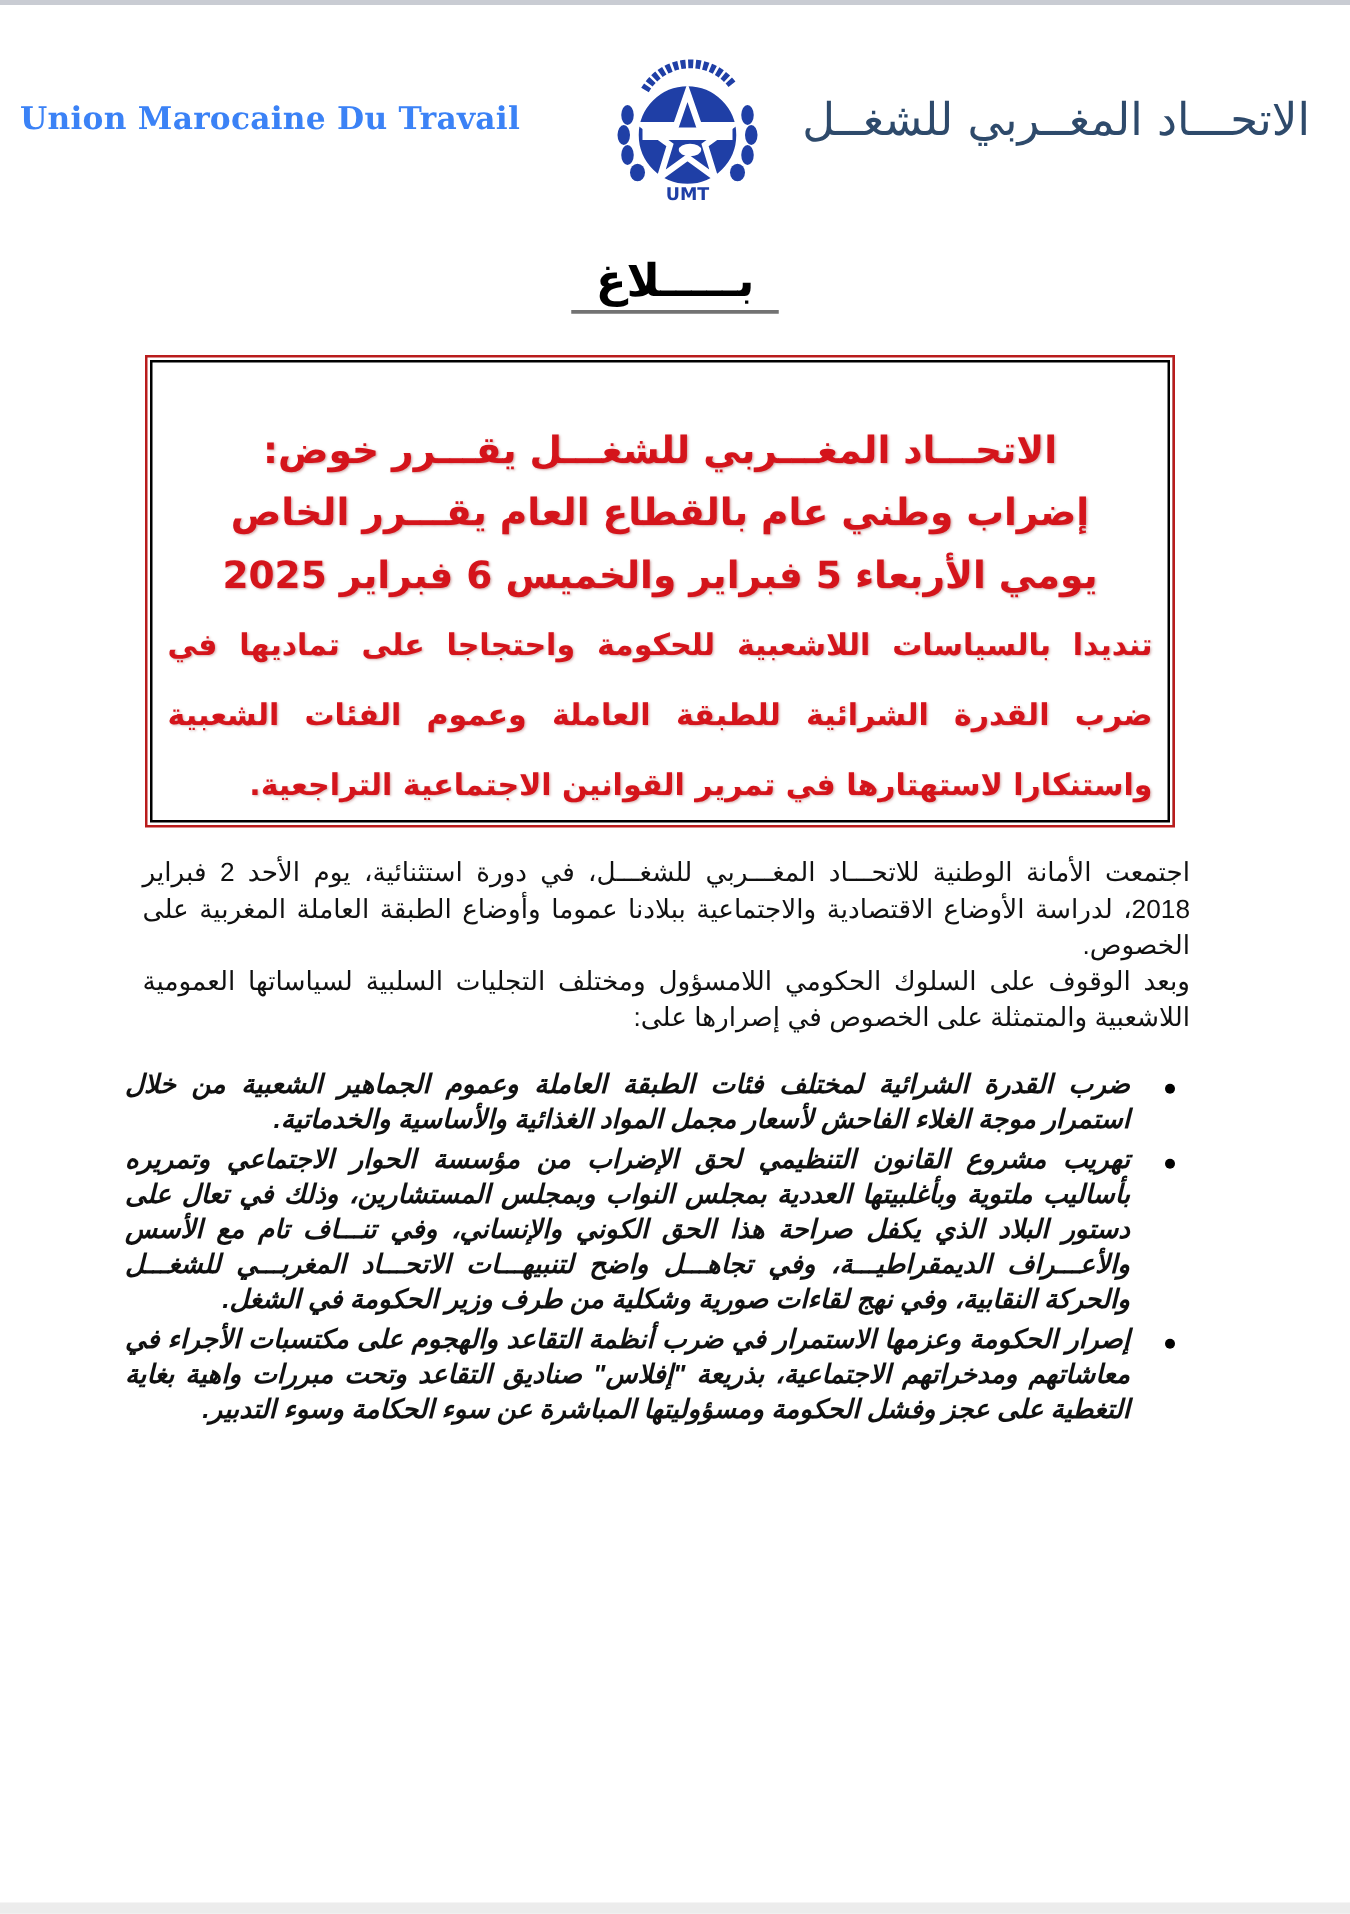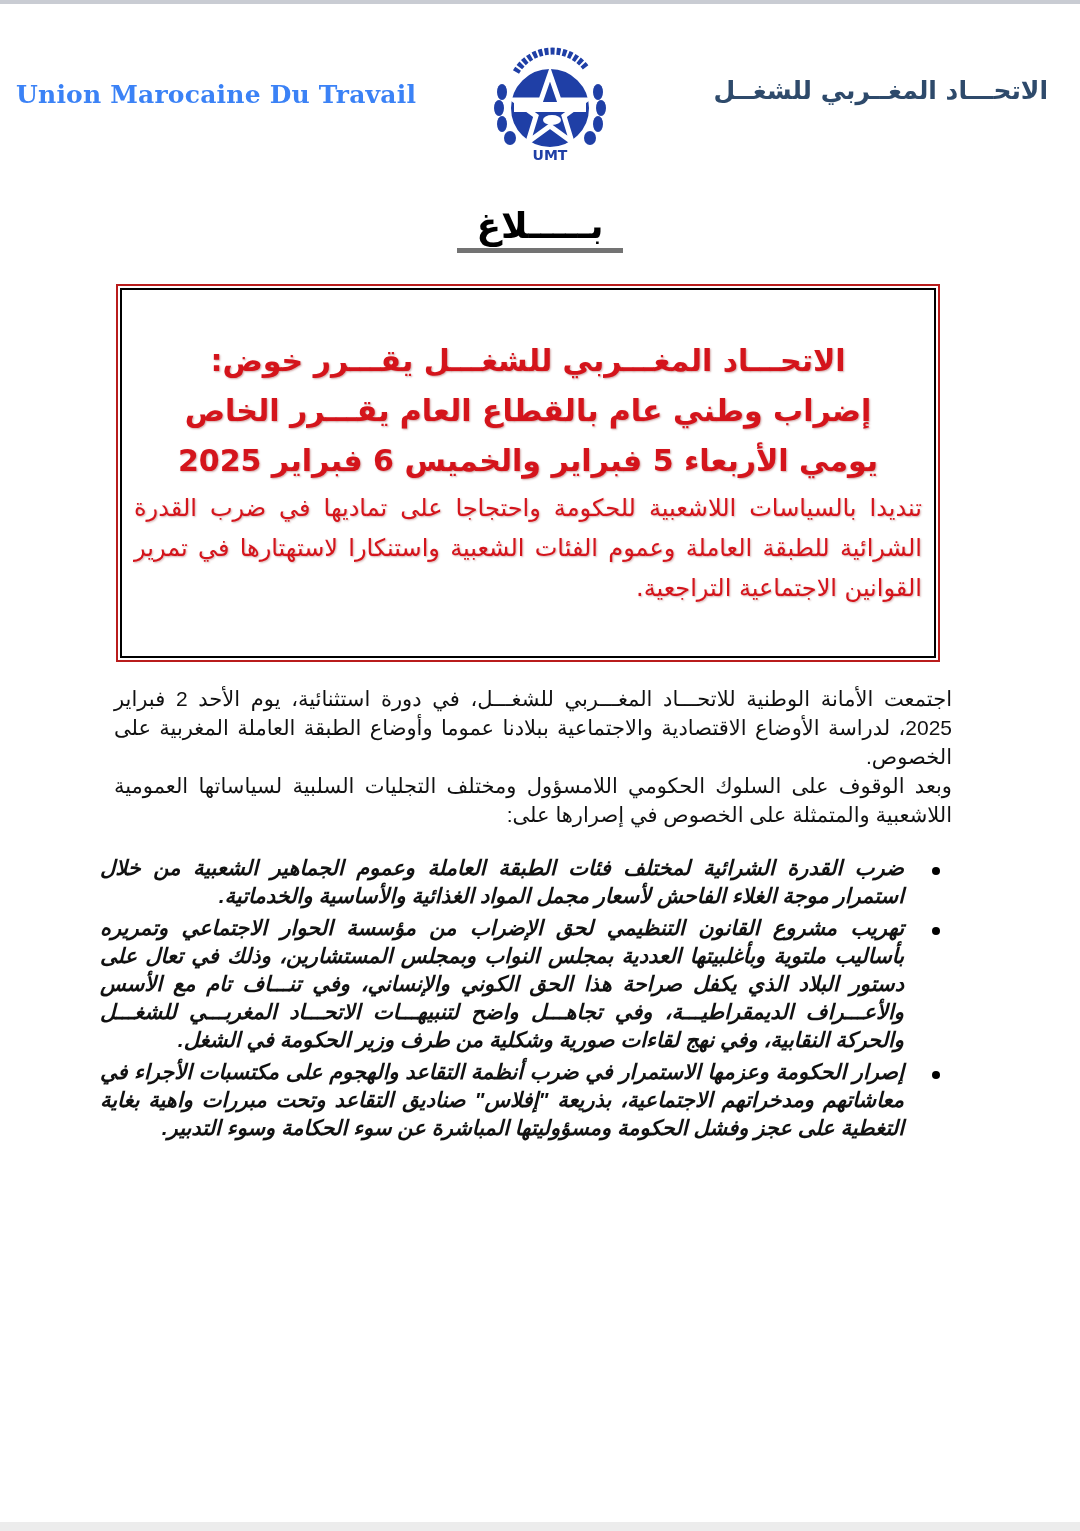--- a/index.html
+++ b/index.html
@@ -10,44 +10,44 @@
   .topbar { position: absolute; left: 0; top: 0; width: 1080px; height: 4px; background: #c9ccd3; }
   .bottombar { position: absolute; left: 0; top: 1522px; width: 1080px; height: 9px; background: #ececec; }
 
   .header-latin {
     position: absolute; left: 16px; top: 80px; width: 420px;
     font-family: "DejaVu Serif", serif; font-weight: bold; font-size: 25px;
     color: #3b82f6; letter-spacing: 0.2px; white-space: nowrap;
   }
   .header-arabic {
     position: absolute; right: 32px; top: 76px; width: 400px; text-align: right; direction: rtl;
-    font-family: "DejaVu Sans", sans-serif; font-weight: bold; font-size: 25px;
+    font-family: "DejaVu Sans", sans-serif; font-weight: normal; font-size: 36px;
     color: #2e4a6b; white-space: nowrap;
   }
   .logo { position: absolute; left: 488px; top: 42px; width: 124px; height: 122px; text-align: center; }
 
   .doc-title {
     position: absolute; left: 440px; top: 205px; width: 200px; text-align: center; direction: rtl;
     font-family: "DejaVu Sans", sans-serif; font-weight: bold; font-size: 36px; color: #000;
   }
-  .doc-title span { border-bottom: 5px solid #737373; padding: 0 20px 2px; }
+  .doc-title span { border-bottom: 3px solid #737373; padding: 0 20px 2px; }
 
   .announce-box {
     position: absolute; left: 116px; top: 284px; width: 820px; height: 374px;
     border: 2px solid #b91c1c; box-shadow: inset 0 0 0 2px #fff, inset 0 0 0 4px #000;
   }
   .announce-inner { position: absolute; left: 10px; right: 10px; top: 50px; direction: rtl; text-align: center; }
   .headline {
     font-family: "DejaVu Sans", sans-serif; font-weight: bold; color: #d4141b;
     font-size: 30px; line-height: 50px; text-shadow: 1px 1px 2px rgba(120,0,0,0.35);
     white-space: nowrap;
   }
   .sub {
-    font-family: "DejaVu Sans", sans-serif; font-weight: normal; color: #d4141b;
-    font-size: 24px; line-height: 40px; text-align: justify; text-align-last: right;
+    font-family: "DejaVu Sans", sans-serif; font-weight: bold; color: #d4141b;
+    font-size: 24px; line-height: 56px; text-align: justify; text-align-last: right;
     padding: 0 6px; margin-top: 2px; text-shadow: 1px 1px 2px rgba(120,0,0,0.3);
   }
 
   .body-text {
     position: absolute; left: 114px; width: 838px; direction: rtl;
     font-family: "Liberation Sans", sans-serif; color: #111;
   }
   .intro { top: 684px; font-size: 21px; line-height: 29px; text-align: justify; }
   .intro p { margin: 0; }
 
@@ -103,21 +103,21 @@
 <div class="announce-box">
   <div class="announce-inner">
     <div class="headline">الاتحـــاد المغـــربي للشغـــل يقـــرر خوض:</div>
     <div class="headline">إضراب وطني عام بالقطاع العام يقـــرر الخاص</div>
     <div class="headline">يومي الأربعاء 5 فبراير والخميس 6 فبراير 2025</div>
     <div class="sub">تنديدا بالسياسات اللاشعبية للحكومة واحتجاجا على تماديها في ضرب القدرة الشرائية للطبقة العاملة وعموم الفئات الشعبية واستنكارا لاستهتارها في تمرير القوانين الاجتماعية التراجعية.</div>
   </div>
 </div>
 
 <div class="body-text intro">
-  <p>اجتمعت الأمانة الوطنية للاتحـــاد المغـــربي للشغـــل، في دورة استثنائية، يوم الأحد 2 فبراير 2025، لدراسة الأوضاع الاقتصادية والاجتماعية ببلادنا عموما وأوضاع الطبقة العاملة المغربية على الخصوص.</p>
+  <p>اجتمعت الأمانة الوطنية للاتحـــاد المغـــربي للشغـــل، في دورة استثنائية، يوم الأحد 2 فبراير 2018، لدراسة الأوضاع الاقتصادية والاجتماعية ببلادنا عموما وأوضاع الطبقة العاملة المغربية على الخصوص.</p>
   <p>وبعد الوقوف على السلوك الحكومي اللامسؤول ومختلف التجليات السلبية لسياساتها العمومية اللاشعبية والمتمثلة على الخصوص في إصرارها على:</p>
 </div>
 
 <div class="body-text bullets">
   <ul>
     <li><span class="dot"></span><span>ضرب القدرة الشرائية لمختلف فئات الطبقة العاملة وعموم الجماهير الشعبية من خلال استمرار موجة الغلاء الفاحش لأسعار مجمل المواد الغذائية والأساسية والخدماتية.</span></li>
     <li><span class="dot"></span><span>تهريب مشروع القانون التنظيمي لحق الإضراب من مؤسسة الحوار الاجتماعي وتمريره بأساليب ملتوية وبأغلبيتها العددية بمجلس النواب وبمجلس المستشارين، وذلك في تعال على دستور البلاد الذي يكفل صراحة هذا الحق الكوني والإنساني، وفي تنـــاف تام مع الأسس والأعـــراف الديمقراطيـــة، وفي تجاهـــل واضح لتنبيهـــات الاتحـــاد المغربـــي للشغـــل والحركة النقابية، وفي نهج لقاءات صورية وشكلية من طرف وزير الحكومة في الشغل.</span></li>
     <li><span class="dot"></span><span>إصرار الحكومة وعزمها الاستمرار في ضرب أنظمة التقاعد والهجوم على مكتسبات الأجراء في معاشاتهم ومدخراتهم الاجتماعية، بذريعة "إفلاس" صناديق التقاعد وتحت مبررات واهية بغاية التغطية على عجز وفشل الحكومة ومسؤوليتها المباشرة عن سوء الحكامة وسوء التدبير.</span></li>
   </ul>
 </div>

